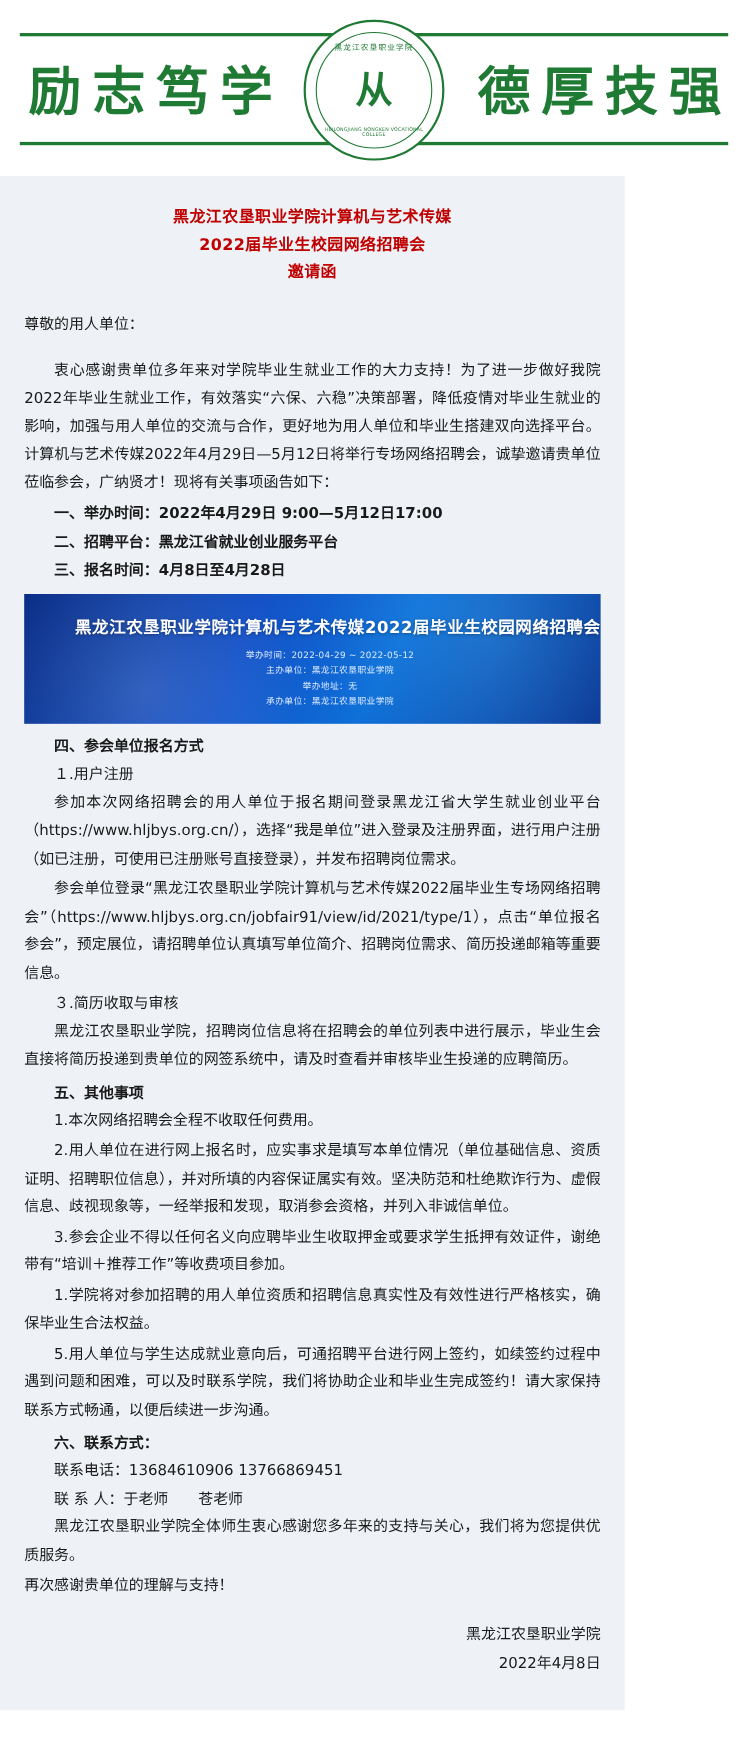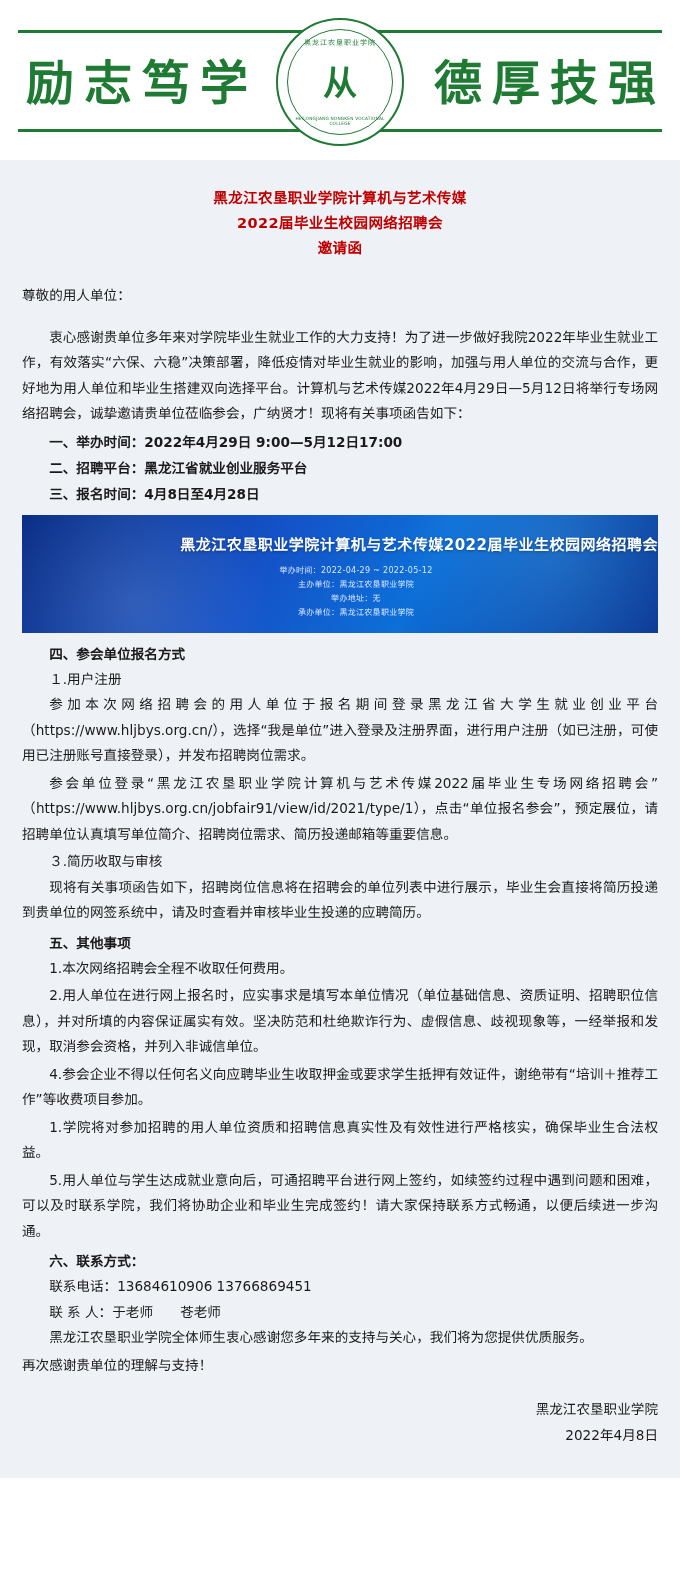--- a/index.html
+++ b/index.html
@@ -103,21 +103,21 @@
     color: #1f7a34;
     line-height: 1;
     margin-top: 2px;
   }
 
   
   .letter {
     background: #eef2f7;
     padding: 26px 22px 30px 22px;
     box-sizing: border-box;
-    width: 680px;
+    width: 568px;
   }
   .title-block {
     text-align: center;
     margin-bottom: 22px;
   }
   .title-line {
     color: #c00000;
     font-weight: 700;
     font-size: 14.5px;
     line-height: 25px;
@@ -252,26 +252,26 @@
         <div>举办地址：无</div>
         <div>承办单位：黑龙江农垦职业学院</div>
       </div>
     </div>
 
     <p class="section-head">四、参会单位报名方式</p>
     <p class="sub-head">１.用户注册</p>
     <p class="para indent link-text">参加本次网络招聘会的用人单位于报名期间登录黑龙江省大学生就业创业平台（https://www.hljbys.org.cn/），选择“我是单位”进入登录及注册界面，进行用户注册（如已注册，可使用已注册账号直接登录），并发布招聘岗位需求。</p>
     <p class="para indent link-text">参会单位登录“黑龙江农垦职业学院计算机与艺术传媒2022届毕业生专场网络招聘会”（https://www.hljbys.org.cn/jobfair91/view/id/2021/type/1），点击“单位报名参会”，预定展位，请招聘单位认真填写单位简介、招聘岗位需求、简历投递邮箱等重要信息。</p>
     <p class="sub-head">３.简历收取与审核</p>
-    <p class="para indent">现将有关事项函告如下，招聘岗位信息将在招聘会的单位列表中进行展示，毕业生会直接将简历投递到贵单位的网签系统中，请及时查看并审核毕业生投递的应聘简历。</p>
+    <p class="para indent">黑龙江农垦职业学院，招聘岗位信息将在招聘会的单位列表中进行展示，毕业生会直接将简历投递到贵单位的网签系统中，请及时查看并审核毕业生投递的应聘简历。</p>
 
     <p class="section-head">五、其他事项</p>
     <p class="para indent">1.本次网络招聘会全程不收取任何费用。</p>
     <p class="para indent">2.用人单位在进行网上报名时，应实事求是填写本单位情况（单位基础信息、资质证明、招聘职位信息），并对所填的内容保证属实有效。坚决防范和杜绝欺诈行为、虚假信息、歧视现象等，一经举报和发现，取消参会资格，并列入非诚信单位。</p>
-    <p class="para indent">4.参会企业不得以任何名义向应聘毕业生收取押金或要求学生抵押有效证件，谢绝带有“培训＋推荐工作”等收费项目参加。</p>
+    <p class="para indent">3.参会企业不得以任何名义向应聘毕业生收取押金或要求学生抵押有效证件，谢绝带有“培训＋推荐工作”等收费项目参加。</p>
     <p class="para indent">1.学院将对参加招聘的用人单位资质和招聘信息真实性及有效性进行严格核实，确保毕业生合法权益。</p>
     <p class="para indent">5.用人单位与学生达成就业意向后，可通招聘平台进行网上签约，如续签约过程中遇到问题和困难，可以及时联系学院，我们将协助企业和毕业生完成签约！请大家保持联系方式畅通，以便后续进一步沟通。</p>
 
     <p class="section-head">六、联系方式：</p>
     <p class="sub-head">联系电话：13684610906  13766869451</p>
     <p class="sub-head">联 系 人：于老师　　苍老师</p>
     <p class="para indent">黑龙江农垦职业学院全体师生衷心感谢您多年来的支持与关心，我们将为您提供优质服务。</p>
     <p class="para">再次感谢贵单位的理解与支持！</p>
 
     <div class="sign-block">

